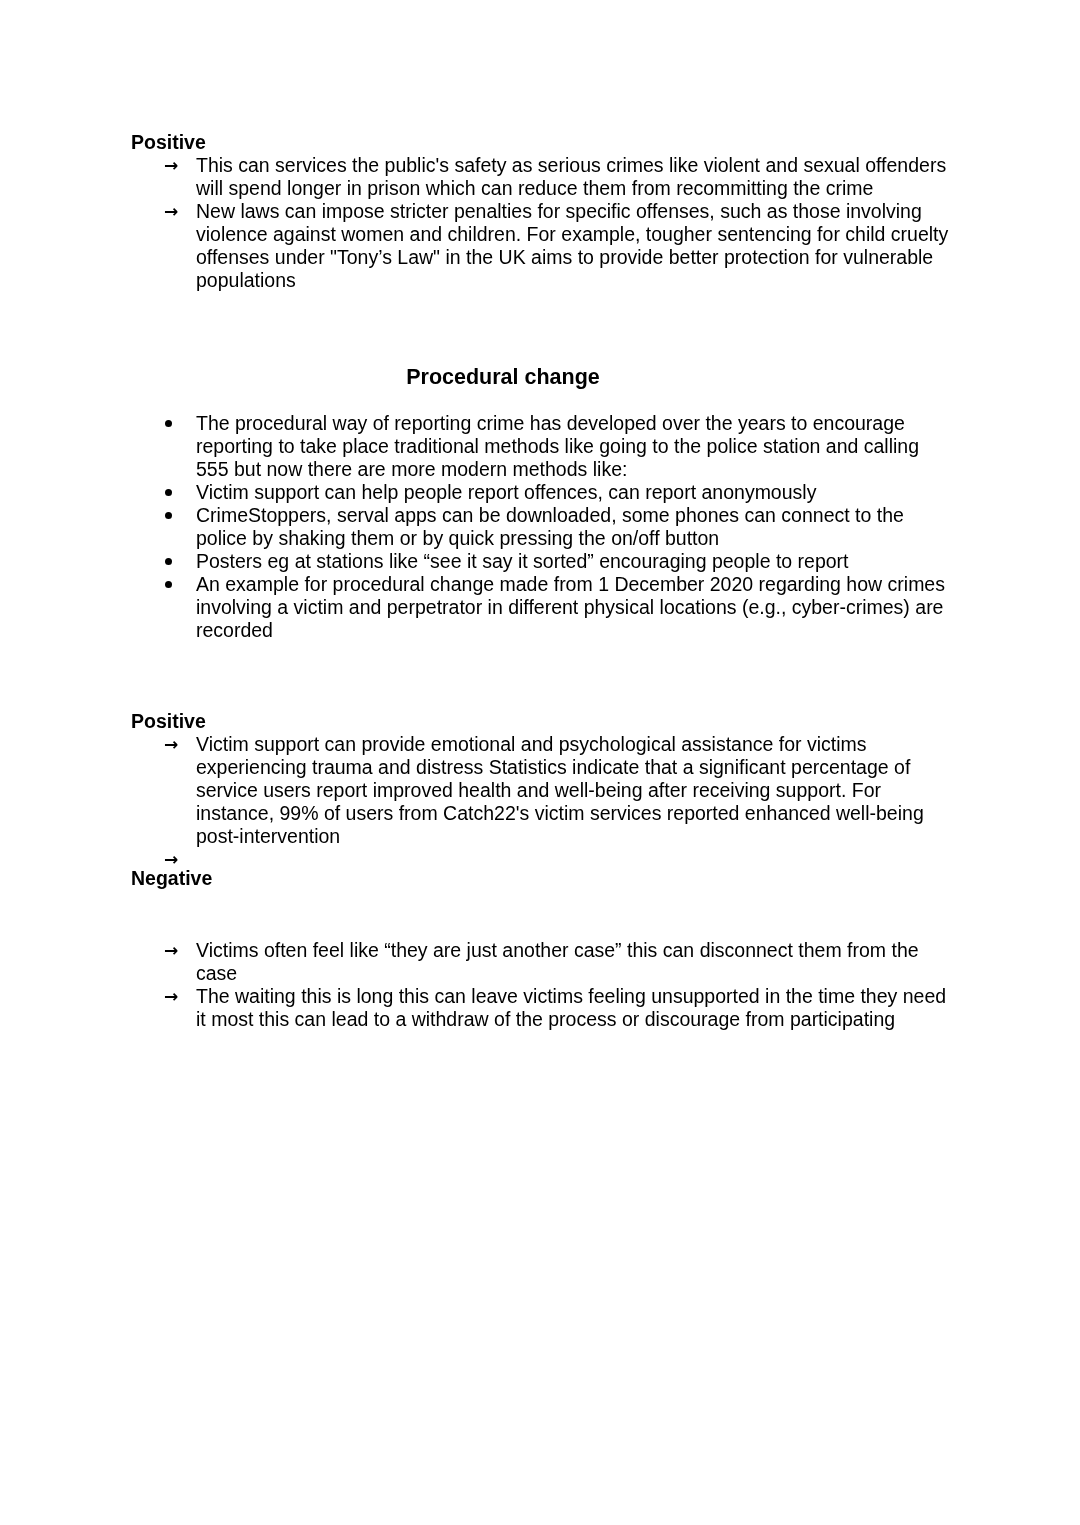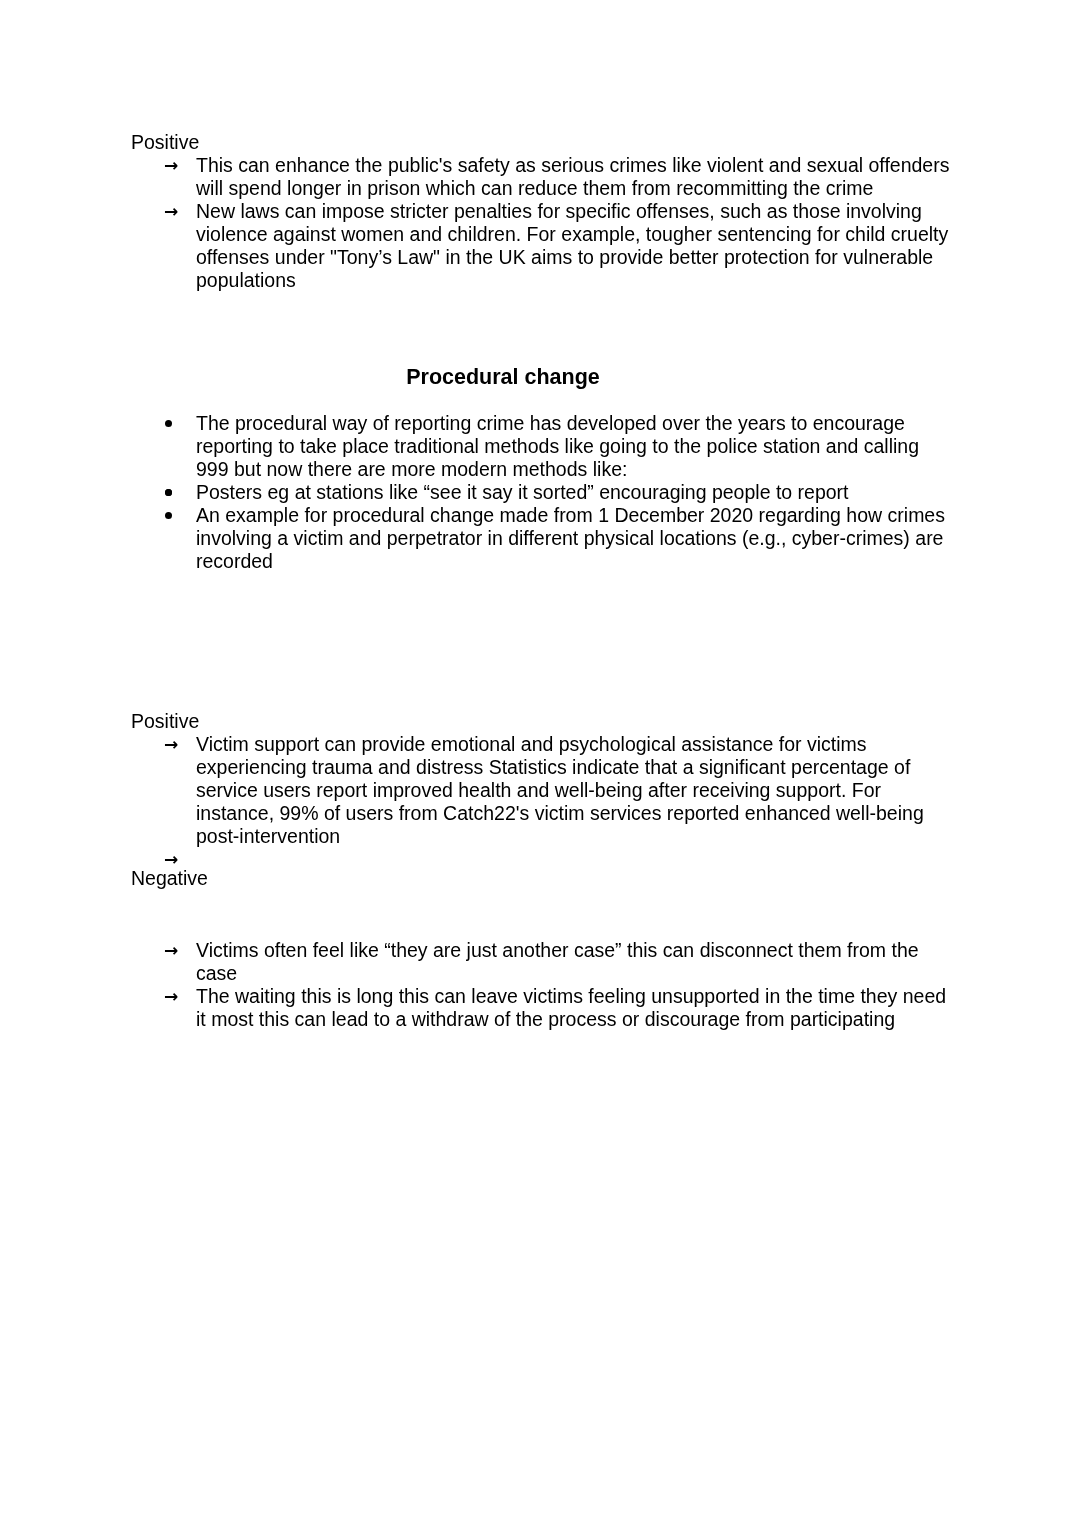--- a/index.html
+++ b/index.html
@@ -19,21 +19,21 @@
     .page {
       position: absolute;
       left: 0;
       top: 0;
       width: 1080px;
       height: 1525px;
     }
     .heading {
       position: absolute;
       left: 131px;
-      font-weight: normal;
+      font-weight: bold;
       font-size: 19.5px;
       line-height: 23px;
       margin: 0;
     }
     .section-title {
       position: absolute;
       left: 0;
       width: 1006px;
       text-align: center;
       font-weight: bold;
@@ -83,37 +83,42 @@
   </style>
 </head>
 <body>
 
 <div class="page">
 
   <h3 class="heading" style="top:131px;">Positive</h3>
   <ul class="list" style="top:154px;">
     <li>
       <span class="marker arrow">→</span>
-      <span>This can enhance the public's safety as serious crimes like violent and sexual offenders will spend longer in prison which can reduce them from recommitting the crime</span>
+      <span>This can services the public's safety as serious crimes like violent and sexual offenders will spend longer in prison which can reduce them from recommitting the crime</span>
     </li>
     <li>
       <span class="marker arrow">→</span>
       <span>New laws can impose stricter penalties for specific offenses, such as those involving violence against women and children. For example, tougher sentencing for child cruelty offenses under "Tony’s Law" in the UK aims to provide better protection for vulnerable populations</span>
     </li>
   </ul>
 
   <h2 class="section-title" style="top:364px;">Procedural change</h2>
 
   <ul class="list" style="top:412px;">
     <li>
       <span class="marker dot"></span>
-      <span>The procedural way of reporting crime has developed over the years to encourage reporting to take place traditional methods like going to the police station and calling 999 but now there are more modern methods like:</span>
+      <span>The procedural way of reporting crime has developed over the years to encourage reporting to take place traditional methods like going to the police station and calling 555 but now there are more modern methods like:</span>
     </li>
     <li>
       <span class="marker dot"></span>
+      <span>Victim support can help people report offences, can report anonymously</span>
+    </li>
+    <li>
+      <span class="marker dot"></span>
+      <span>CrimeStoppers, serval apps can be downloaded, some phones can connect to the police by shaking them or by quick pressing the on/off button</span>
     </li>
     <li>
       <span class="marker dot"></span>
       <span>Posters eg at stations like “see it say it sorted” encouraging people to report</span>
     </li>
     <li>
       <span class="marker dot"></span>
       <span>An example for procedural change made from 1 December 2020 regarding how crimes involving a victim and perpetrator in different physical locations (e.g., cyber-crimes) are recorded</span>
     </li>
   </ul>

